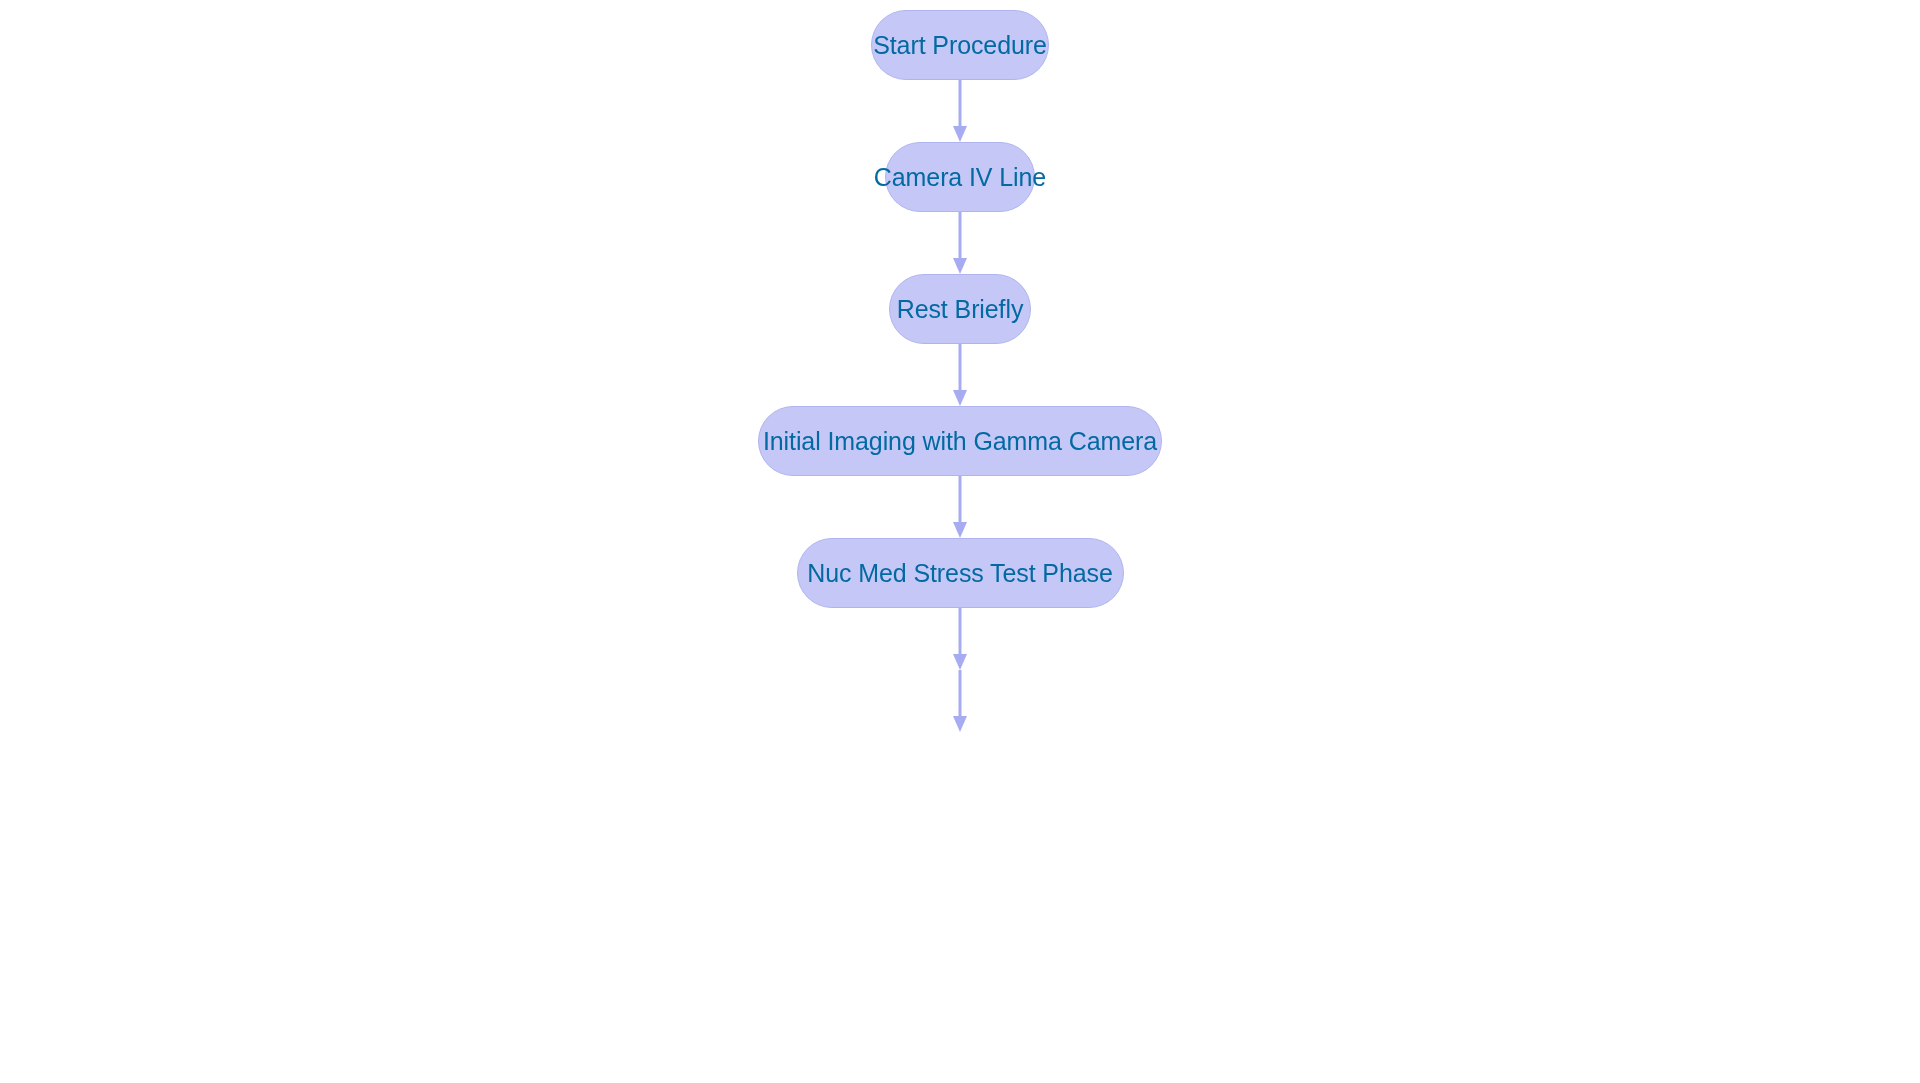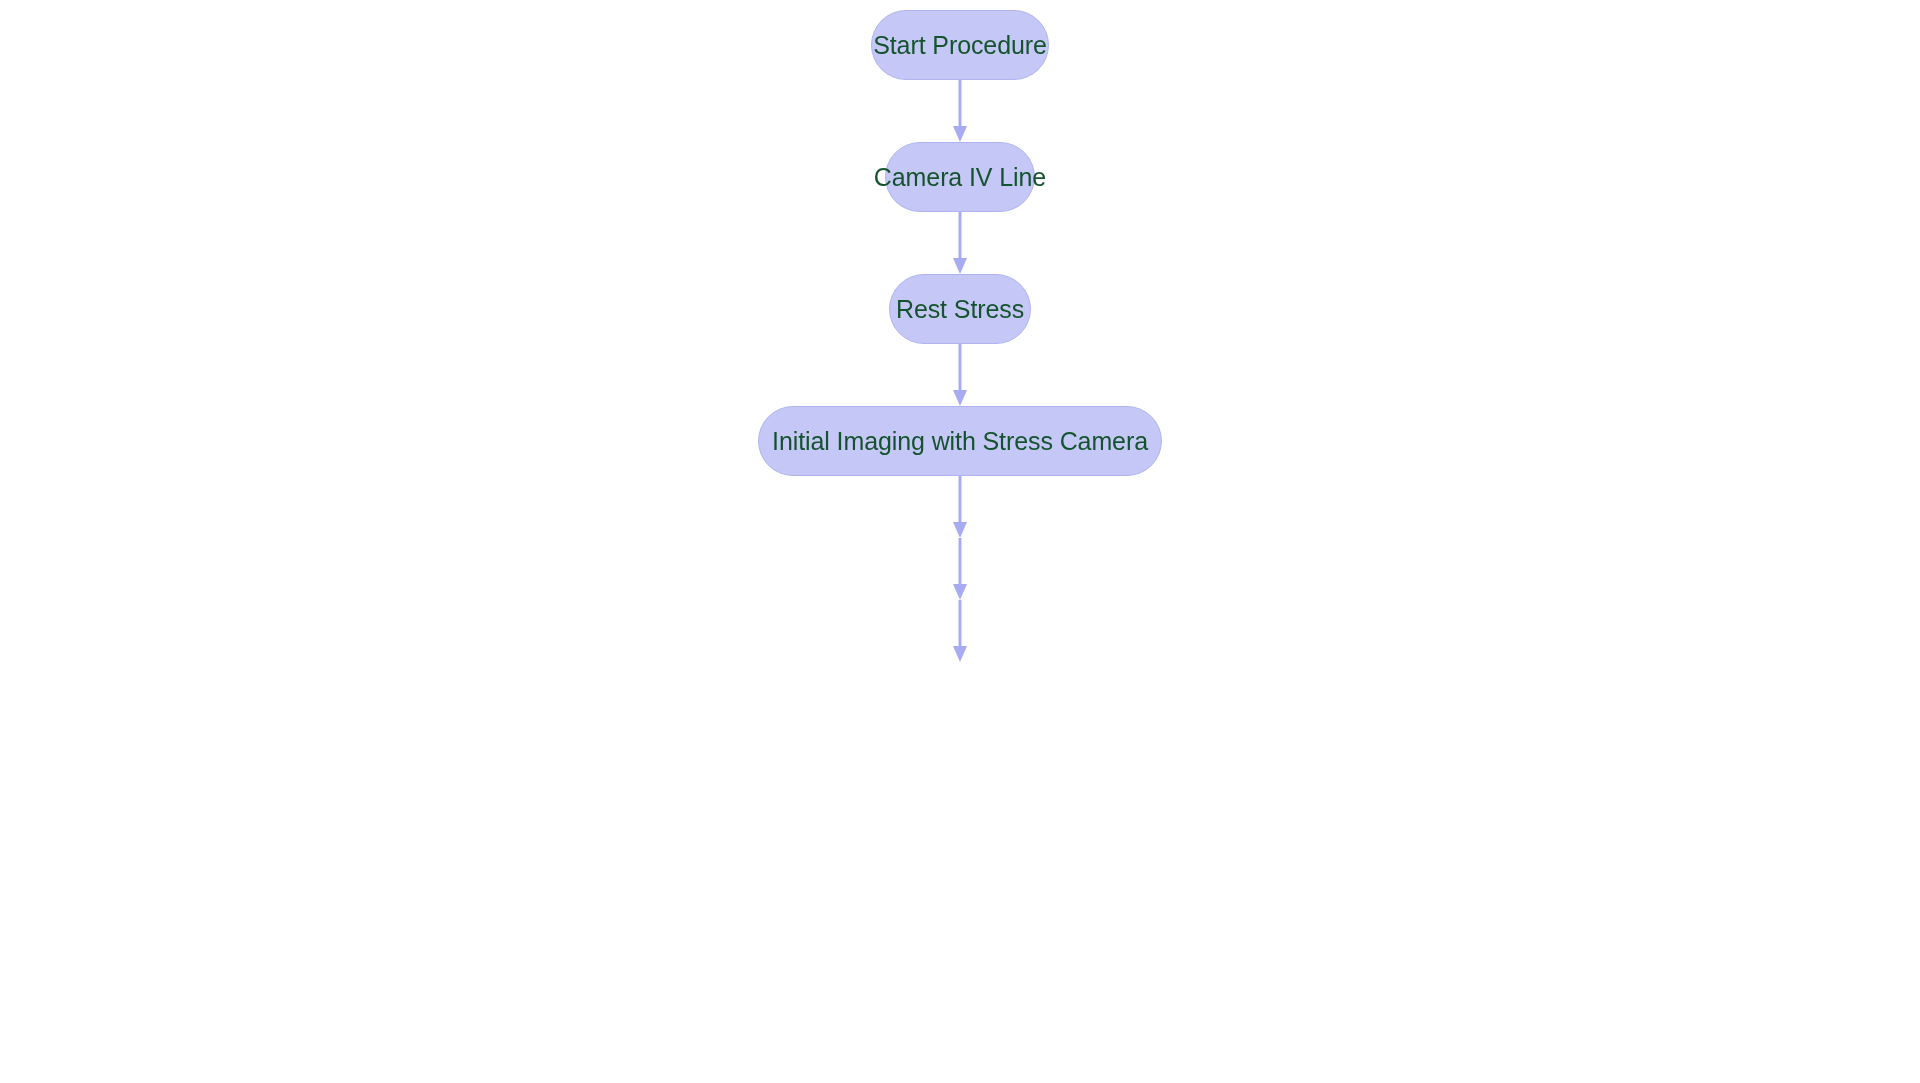--- a/index.html
+++ b/index.html
@@ -40,21 +40,21 @@
     background: #c5c8f7;
     border: 1.3px solid #b0b4ee;
     border-radius: 35px;
     padding: 0 30px;
     white-space: nowrap;
   }
   .flow-node-label {
     font-family: "Liberation Sans", "DejaVu Sans", sans-serif;
     font-size: 25px;
     font-weight: 400;
-    color: #14532d;
+    color: #0369a1;
     letter-spacing: -0.1px;
     line-height: 1;
   }
   
   .flow-connector {
     width: 30px;
     height: 62px;
     display: block;
     overflow: visible;
   }
@@ -87,37 +87,40 @@
     <div class="flow-node" style="width:150px">
       <span class="flow-node-label">Camera IV Line</span>
     </div>
 
     <svg class="flow-connector" viewBox="0 0 30 62">
       <line class="connector-line" x1="15" y1="0" x2="15" y2="46"></line>
       <polygon class="connector-head" points="8,46 22,46 15,62"></polygon>
     </svg>
 
     <div class="flow-node" style="width:142px">
-      <span class="flow-node-label">Rest Stress</span>
+      <span class="flow-node-label">Rest Briefly</span>
     </div>
 
     <svg class="flow-connector" viewBox="0 0 30 62">
       <line class="connector-line" x1="15" y1="0" x2="15" y2="46"></line>
       <polygon class="connector-head" points="8,46 22,46 15,62"></polygon>
     </svg>
 
     <div class="flow-node" style="width:404px">
-      <span class="flow-node-label">Initial Imaging with Stress Camera</span>
+      <span class="flow-node-label">Initial Imaging with Gamma Camera</span>
     </div>
 
     <svg class="flow-connector" viewBox="0 0 30 62">
       <line class="connector-line" x1="15" y1="0" x2="15" y2="46"></line>
       <polygon class="connector-head" points="8,46 22,46 15,62"></polygon>
     </svg>
 
+    <div class="flow-node" style="width:327px">
+      <span class="flow-node-label">Nuc Med Stress Test Phase</span>
+    </div>
 
     <svg class="flow-connector" viewBox="0 0 30 62">
       <line class="connector-line" x1="15" y1="0" x2="15" y2="46"></line>
       <polygon class="connector-head" points="8,46 22,46 15,62"></polygon>
     </svg>
 
 
     <svg class="flow-connector" viewBox="0 0 30 62">
       <line class="connector-line" x1="15" y1="0" x2="15" y2="46"></line>
       <polygon class="connector-head" points="8,46 22,46 15,62"></polygon>

